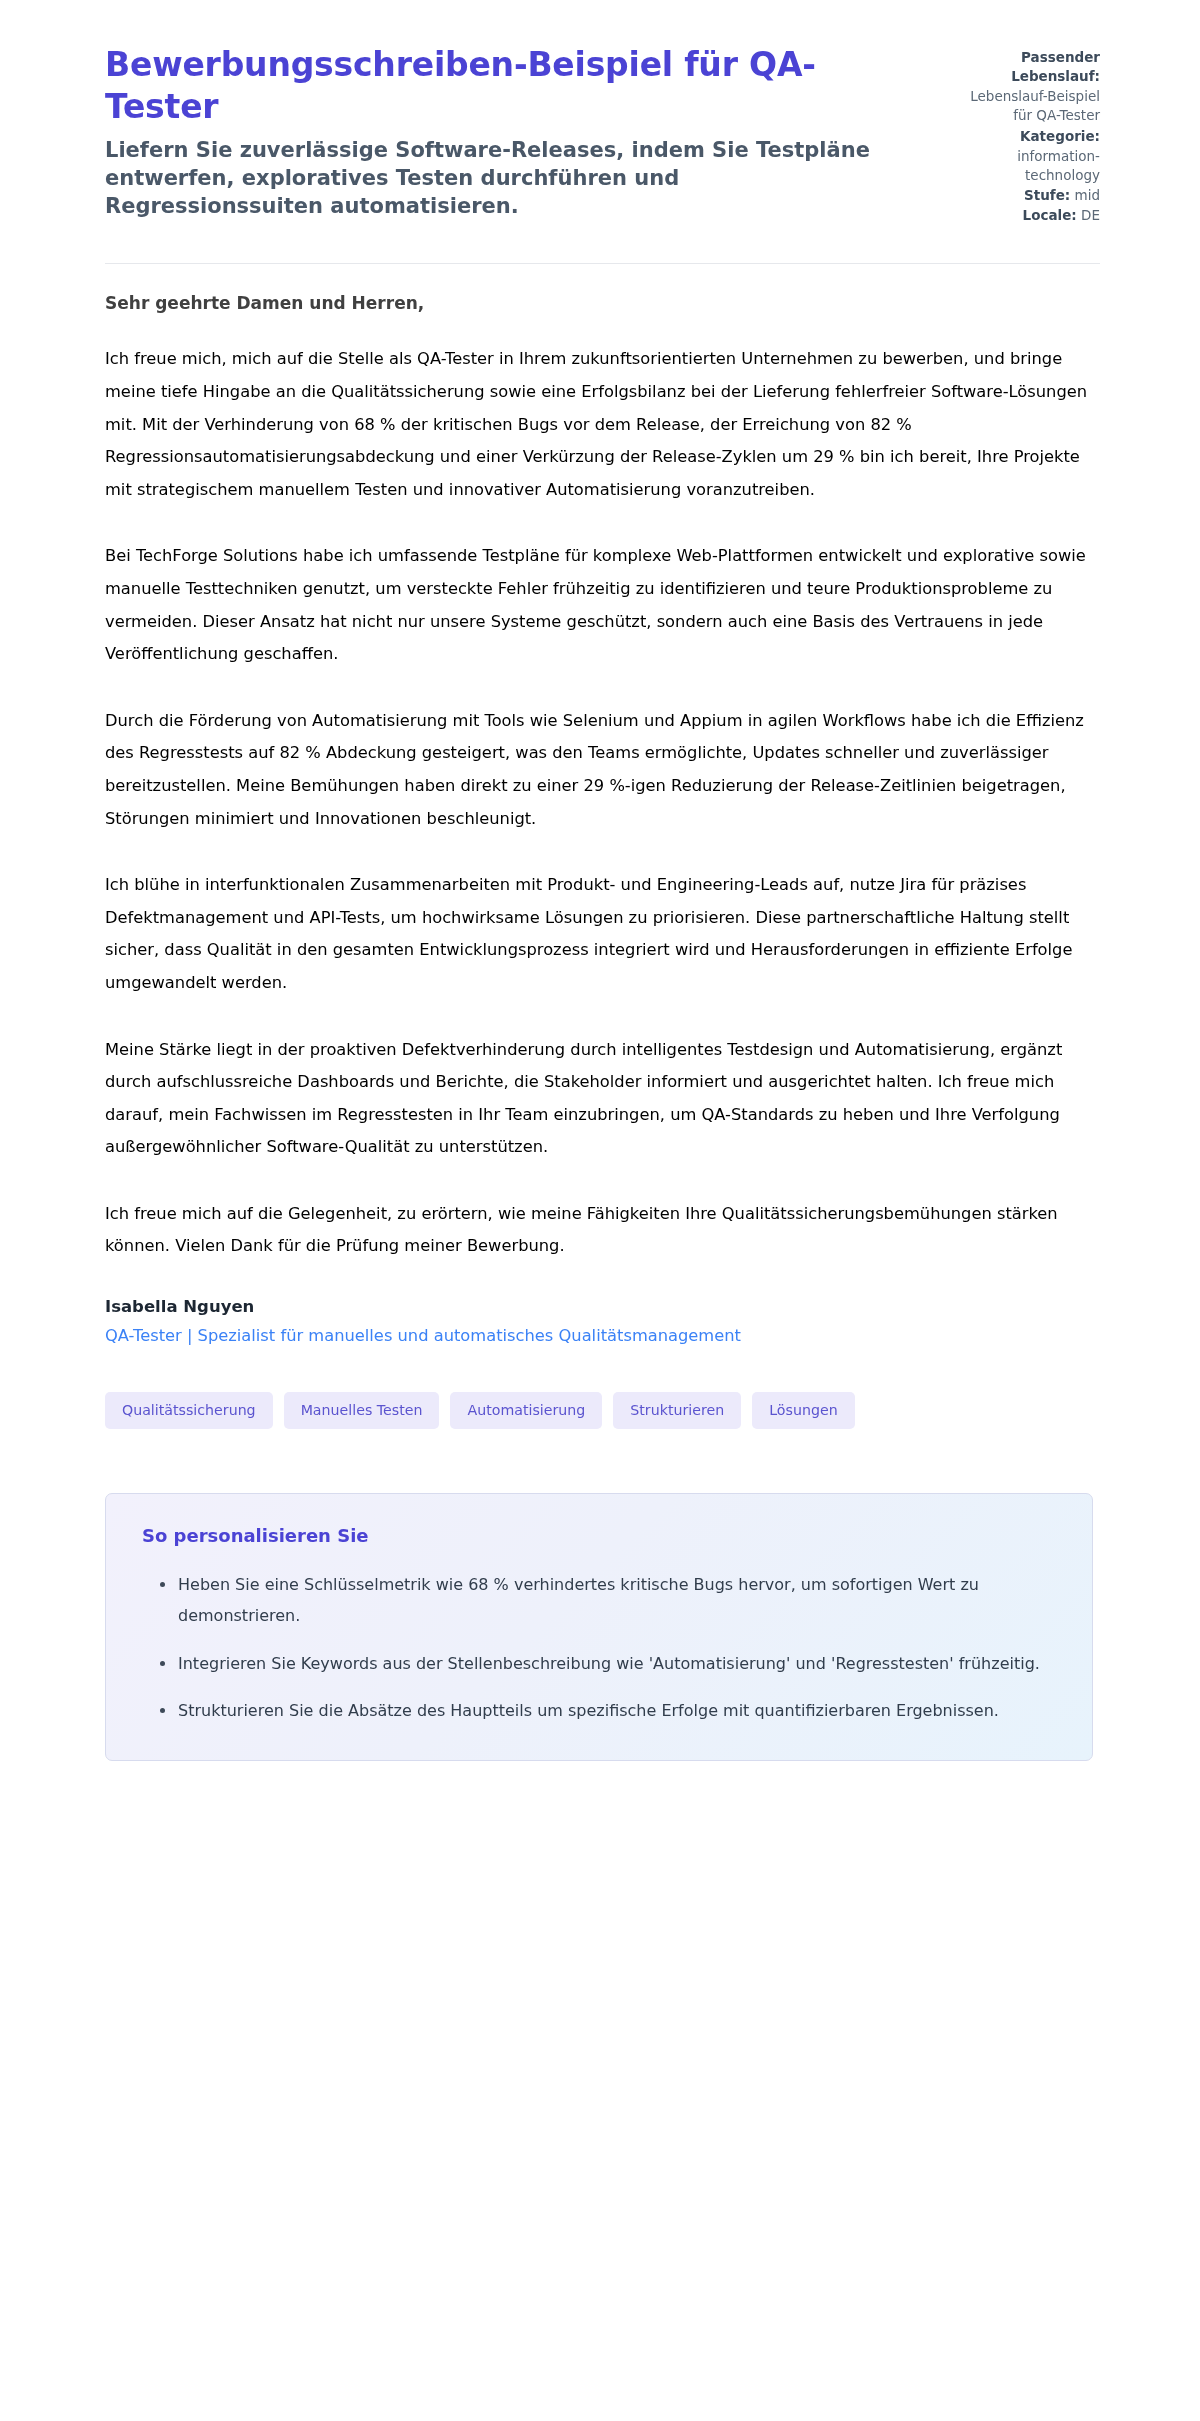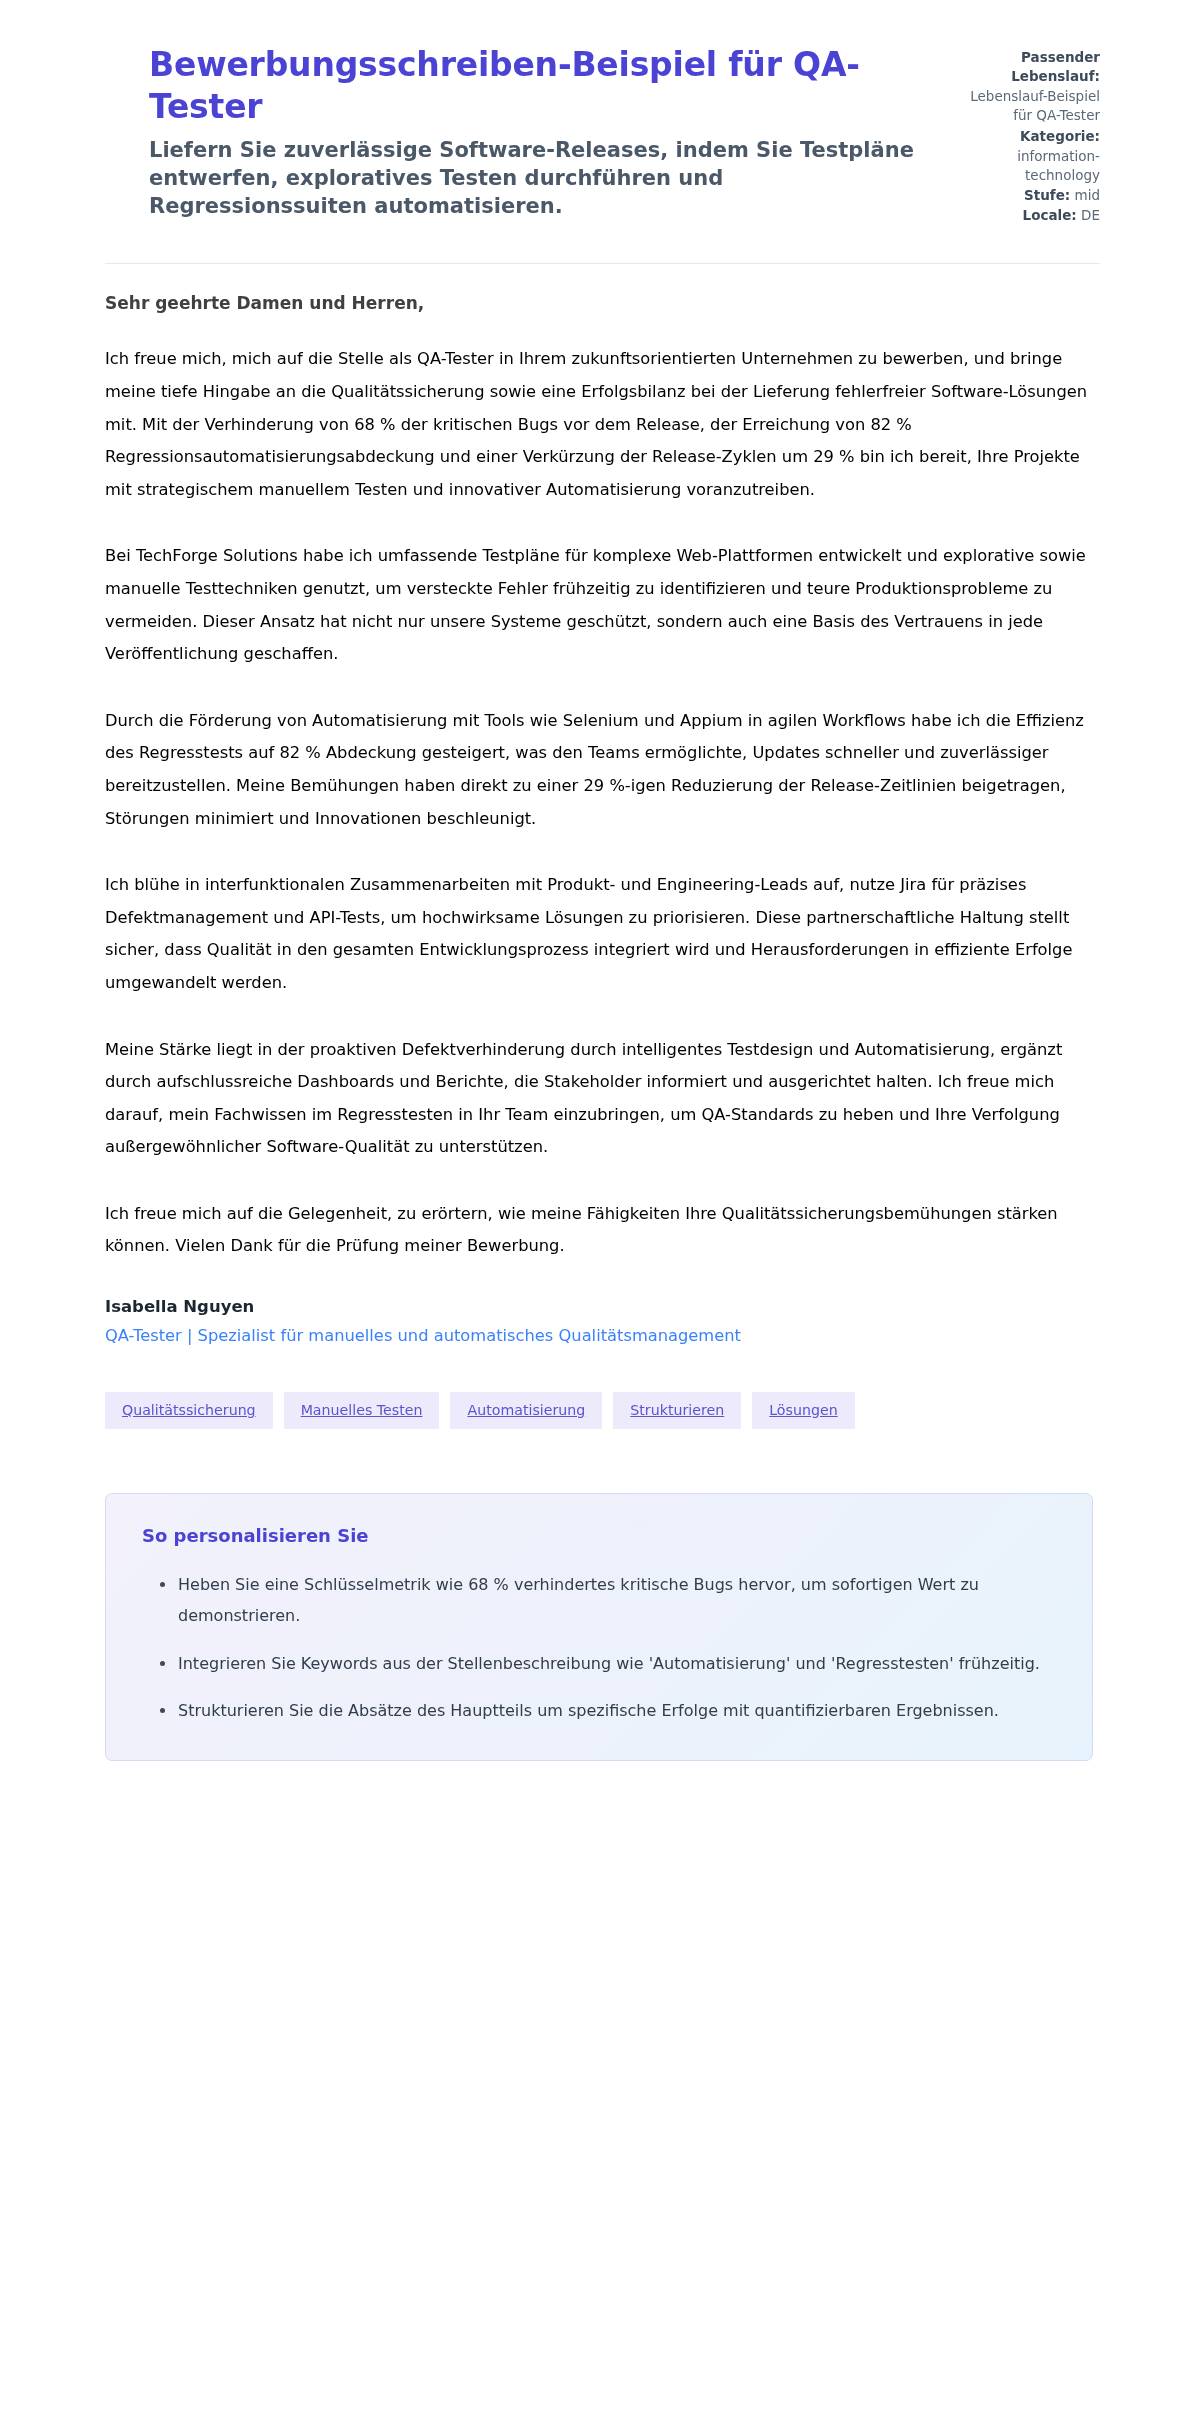--- a/index.html
+++ b/index.html
@@ -20,21 +20,20 @@
     width: 1200px;
     padding: 44px 100px 40px 105px;
   }
 
   
   .header {
     display: flex;
     align-items: flex-start;
     justify-content: space-between;
     gap: 27px;
-    margin-left: 44px;
   }
   .header-left {
     flex: 1 1 auto;
     max-width: 790px;
   }
   .doc-title {
     margin: 0;
     font-size: 33px;
     line-height: 1.27;
     font-weight: 700;
@@ -109,23 +108,22 @@
     flex-wrap: wrap;
     gap: 11px;
     margin-top: 47px;
   }
   .tag {
     background: #eceafb;
     color: #5b54cf;
     font-size: 14.2px;
     line-height: 1;
     padding: 11px 17px 12px 17px;
-    border-radius: 0;
+    border-radius: 5px;
     white-space: nowrap;
-    text-decoration: underline;
   }
 
   
   .callout {
     margin-top: 64px;
     border: 1px solid #d7dbee;
     border-radius: 7px;
     background: linear-gradient(135deg, #f2f1fc 0%, #eef1fb 45%, #e7f3fc 100%);
     padding: 31px 36px 34px 36px;
     width: 988px;

